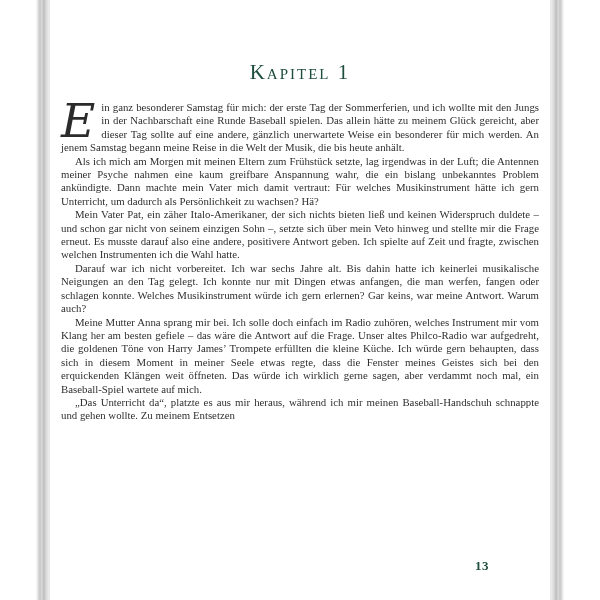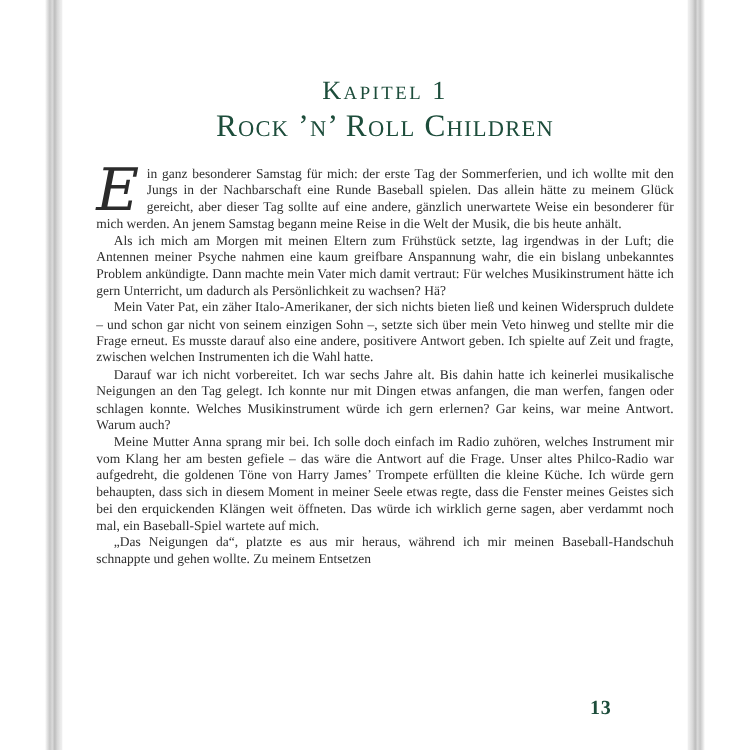--- a/index.html
+++ b/index.html
@@ -30,21 +30,21 @@
     background: linear-gradient(to left,
       #ffffff 0%, #e6e6e6 12%, #c7c7c7 30%, #dadada 45%,
       #bdbdbd 60%, #d6d6d6 75%, #eeeeee 100%);
     border-left: 1px solid #e9e9e9;
   }
   .page {
     position: absolute; left: 50px; right: 50px; top: 0; bottom: 0;
     background: #ffffff;
   }
   .content {
-    position: absolute; left: 27px; right: 11px; top: 60px;
+    position: absolute; left: 11px; right: 11px; top: 60px;
   }
   .heading { text-align: center; color: #1d4d3b; }
   .chapter-number {
     font-variant: small-caps;
     font-size: 21px;
     letter-spacing: 2px;
     line-height: 24px;
   }
   .chapter-title {
     font-variant: small-caps;
@@ -67,48 +67,47 @@
     font-family: "DejaVu Serif", serif;
     font-style: italic;
     font-size: 47px;
     line-height: 34px;
     padding: 3px 6px 0 0;
     color: #2b2b2b;
   }
   .pagenum {
     position: absolute;
     right: 61px; top: 558px;
-    font-size: 16px;
+    font-size: 13px;
     font-weight: bold;
     color: #1d4d3b;
     letter-spacing: 0.5px;
   }
 </style>
 </head>
 <body>
 
 <div class="photo">
 
   <div class="edge edge-left"></div>
   <div class="edge edge-right"></div>
 
   <div class="page">
     <div class="content">
 
       <div class="heading">
         <div class="chapter-number">Kapitel 1</div>
-        <div class="chapter-title">Rock ’n’ Roll Children</div>
       </div>
 
       <div class="bodytext">
         <p class="first"><span class="dropcap">E</span><span>in ganz besonderer Samstag für mich: der erste Tag der Sommerferien, und ich wollte mit den Jungs in der Nachbarschaft eine Runde Baseball spielen. Das allein hätte zu meinem Glück gereicht, aber dieser Tag sollte auf eine andere, gänzlich unerwartete Weise ein besonderer für mich werden. An jenem Samstag begann meine Reise in die Welt der Musik, die bis heute anhält.</span></p>
         <p>Als ich mich am Morgen mit meinen Eltern zum Frühstück setzte, lag irgendwas in der Luft; die Antennen meiner Psyche nahmen eine kaum greifbare Anspannung wahr, die ein bislang unbekanntes Problem ankündigte. Dann machte mein Vater mich damit vertraut: Für welches Musikinstrument hätte ich gern Unterricht, um dadurch als Persönlichkeit zu wachsen? Hä?</p>
         <p>Mein Vater Pat, ein zäher Italo-Amerikaner, der sich nichts bieten ließ und keinen Widerspruch duldete – und schon gar nicht von seinem einzigen Sohn –, setzte sich über mein Veto hinweg und stellte mir die Frage erneut. Es musste darauf also eine andere, positivere Antwort geben. Ich spielte auf Zeit und fragte, zwischen welchen Instrumenten ich die Wahl hatte.</p>
         <p>Darauf war ich nicht vorbereitet. Ich war sechs Jahre alt. Bis dahin hatte ich keinerlei musikalische Neigungen an den Tag gelegt. Ich konnte nur mit Dingen etwas anfangen, die man werfen, fangen oder schlagen konnte. Welches Musikinstrument würde ich gern erlernen? Gar keins, war meine Antwort. Warum auch?</p>
         <p>Meine Mutter Anna sprang mir bei. Ich solle doch einfach im Radio zuhören, welches Instrument mir vom Klang her am besten gefiele – das wäre die Antwort auf die Frage. Unser altes Philco-Radio war aufgedreht, die goldenen Töne von Harry James’ Trompete erfüllten die kleine Küche. Ich würde gern behaupten, dass sich in diesem Moment in meiner Seele etwas regte, dass die Fenster meines Geistes sich bei den erquickenden Klängen weit öffneten. Das würde ich wirklich gerne sagen, aber verdammt noch mal, ein Baseball-Spiel wartete auf mich.</p>
-        <p>„Das Neigungen da“, platzte es aus mir heraus, während ich mir meinen Baseball-Handschuh schnappte und gehen wollte. Zu meinem Entsetzen</p>
+        <p>„Das Unterricht da“, platzte es aus mir heraus, während ich mir meinen Baseball-Handschuh schnappte und gehen wollte. Zu meinem Entsetzen</p>
       </div>
     </div>
 
     <div class="pagenum">13</div>
   </div>
 
 </div>
 
 </body></html>

